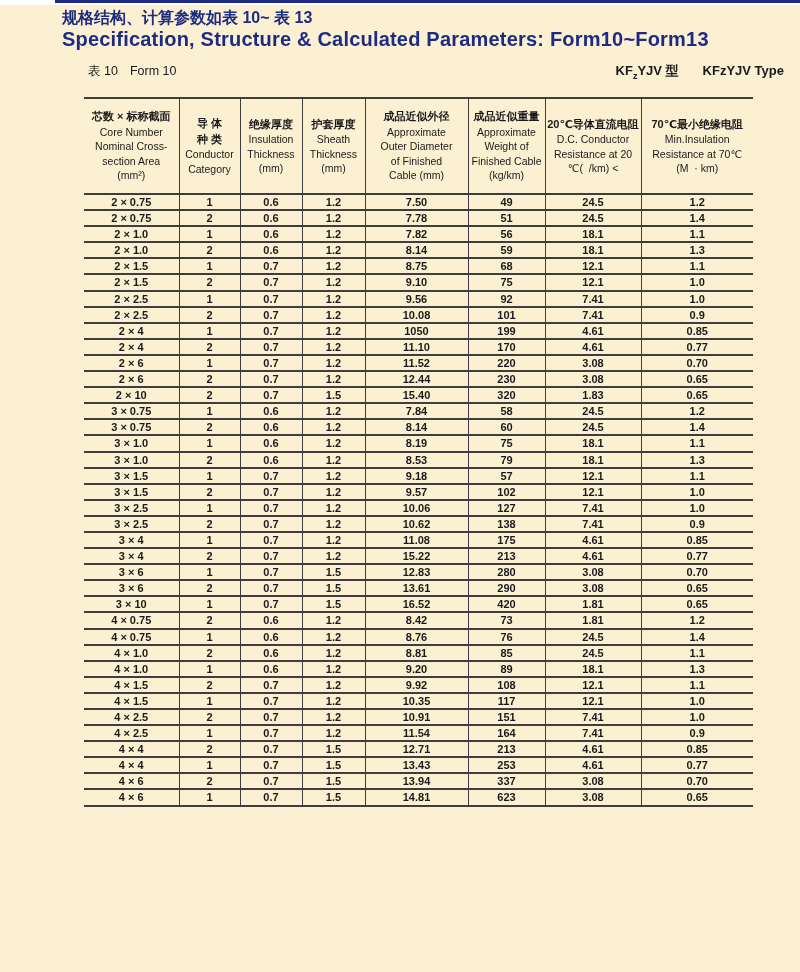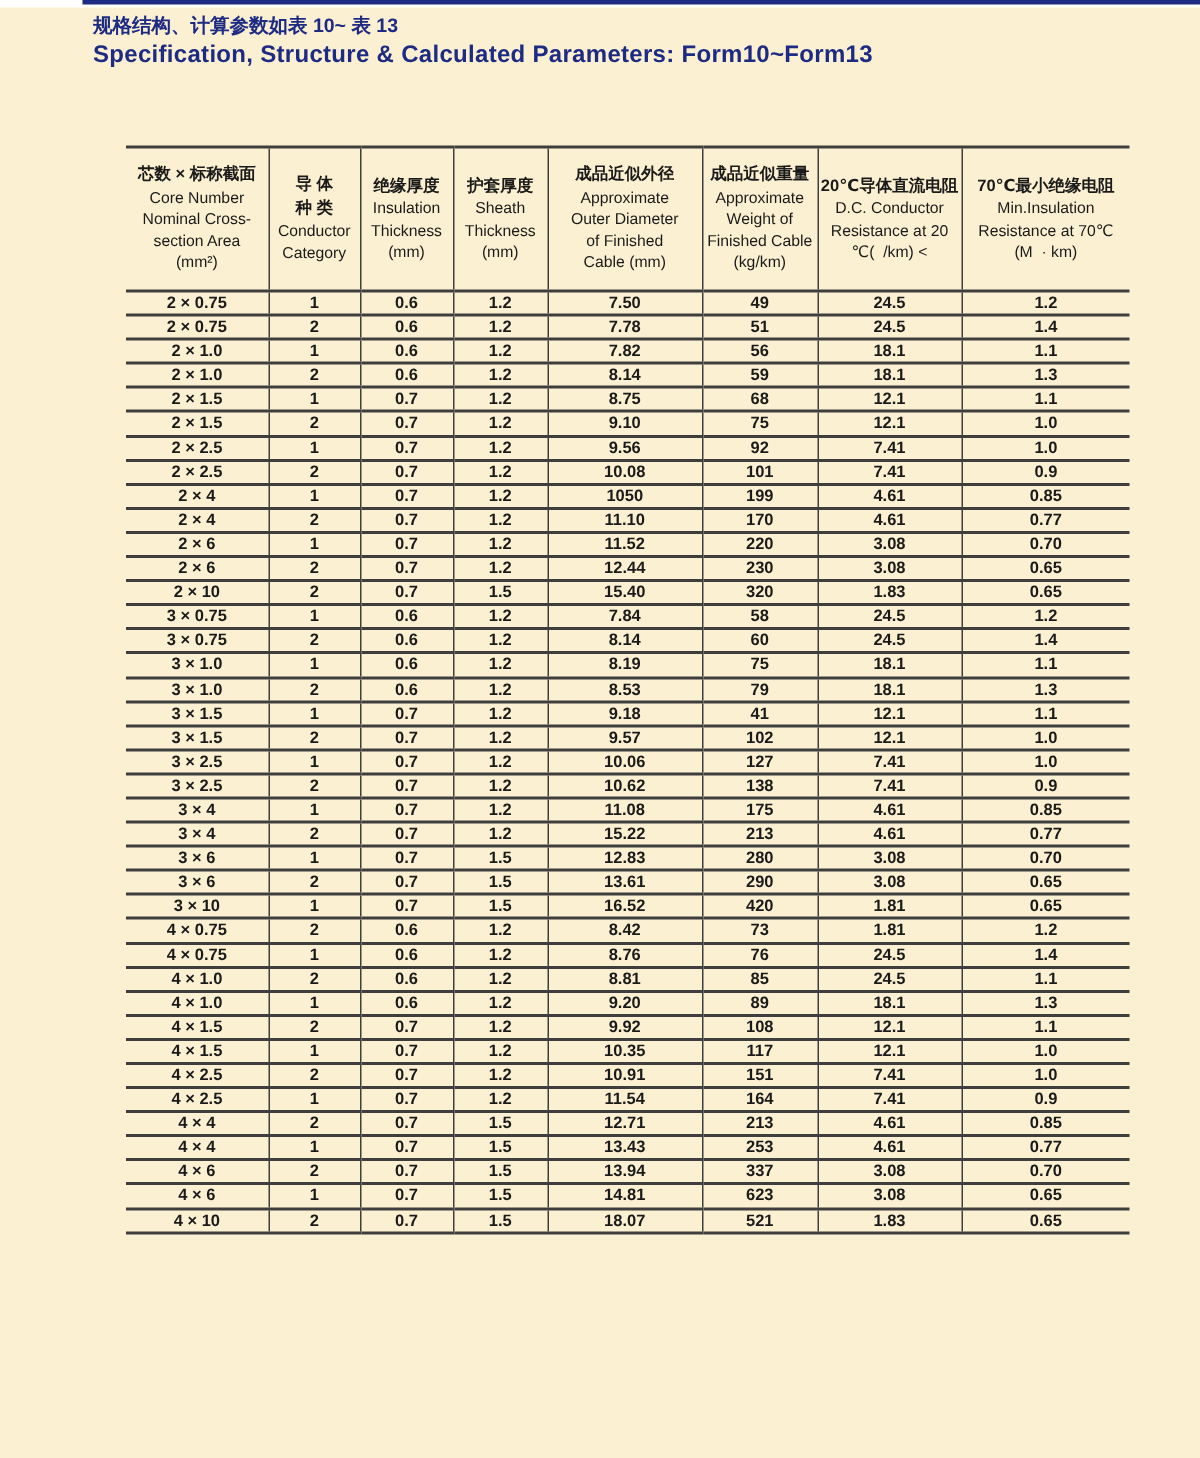--- a/index.html
+++ b/index.html
@@ -9,22 +9,22 @@
   html,body{margin:0;padding:0;}
   body{
     width:800px;height:972px;background:var(--bg);
     font-family:"Liberation Sans","DejaVu Sans",sans-serif;color:var(--ink);
   }
   .page{position:relative;width:800px;height:972px;overflow:hidden;background:var(--bg);}
 
   .top-strip{position:absolute;top:0;left:0;width:100%;height:5px;background:var(--paper);}
   .top-strip-bar{position:absolute;top:0;left:55px;right:0;height:3px;background:var(--navy);}
 
-  .title-zh{position:absolute;left:62px;top:8px;margin:0;font-size:13px;font-weight:bold;color:var(--navy);}
-  .title-en{position:absolute;left:62px;top:28px;margin:0;font-size:16px;font-weight:bold;color:var(--navy);letter-spacing:.2px;}
+  .title-zh{position:absolute;left:62px;top:8px;margin:0;font-size:16px;font-weight:bold;color:var(--navy);}
+  .title-en{position:absolute;left:62px;top:28px;margin:0;font-size:20px;font-weight:bold;color:var(--navy);letter-spacing:.2px;}
 
   .caption-row{position:absolute;left:84px;top:62px;width:700px;display:flex;justify-content:space-between;align-items:flex-end;}
   .caption-left{font-size:12.5px;padding-left:4px;}
   .caption-left .cap-en{margin-left:12px;}
   .caption-right{font-size:13px;font-weight:bold;}
   .model-zh sub{font-size:9px;line-height:0;}
   .model-en{margin-left:24px;}
 
   table.spec{
     position:absolute;left:84px;top:97px;width:669px;
@@ -48,20 +48,28 @@
 
 <div class="page">
 
   <div class="top-strip">
     <div class="top-strip-bar"></div>
   </div>
 
   <h1 class="title-zh">规格结构、计算参数如表 10~ 表 13</h1>
   <h2 class="title-en">Specification, Structure &amp; Calculated Parameters: Form10~Form13</h2>
 
+  <div class="caption-row">
+    <div class="caption-left">
+      <span class="cap-zh">表 10</span><span class="cap-en">Form 10</span>
+    </div>
+    <div class="caption-right">
+      <span class="model-zh"><span>KF</span><sub>z</sub><span>YJV 型</span></span><span class="model-en">KFzYJV Type</span>
+    </div>
+  </div>
 
   <table class="spec">
     <colgroup>
       <col style="width:95px">
         <col style="width:61px">
         <col style="width:62px">
         <col style="width:63px">
       <col style="width:103px">
         <col style="width:77px">
         <col style="width:96px">
@@ -292,21 +300,21 @@
           <td>79</td>
           <td>18.1</td>
           <td>1.3</td>
         </tr>
         <tr>
           <td>3 × 1.5</td>
           <td>1</td>
           <td>0.7</td>
           <td>1.2</td>
           <td>9.18</td>
-          <td>41</td>
+          <td>57</td>
           <td>12.1</td>
           <td>1.1</td>
         </tr>
         <tr>
           <td>3 × 1.5</td>
           <td>2</td>
           <td>0.7</td>
           <td>1.2</td>
           <td>9.57</td>
           <td>102</td>
@@ -496,26 +504,16 @@
         <tr>
           <td>4 × 6</td>
           <td>1</td>
           <td>0.7</td>
           <td>1.5</td>
           <td>14.81</td>
           <td>623</td>
           <td>3.08</td>
           <td>0.65</td>
         </tr>
-        <tr>
-          <td>4 × 10</td>
-          <td>2</td>
-          <td>0.7</td>
-          <td>1.5</td>
-          <td>18.07</td>
-          <td>521</td>
-          <td>1.83</td>
-          <td>0.65</td>
-        </tr>
       </tbody>
   </table>
 
 </div>
 
 </body></html>

